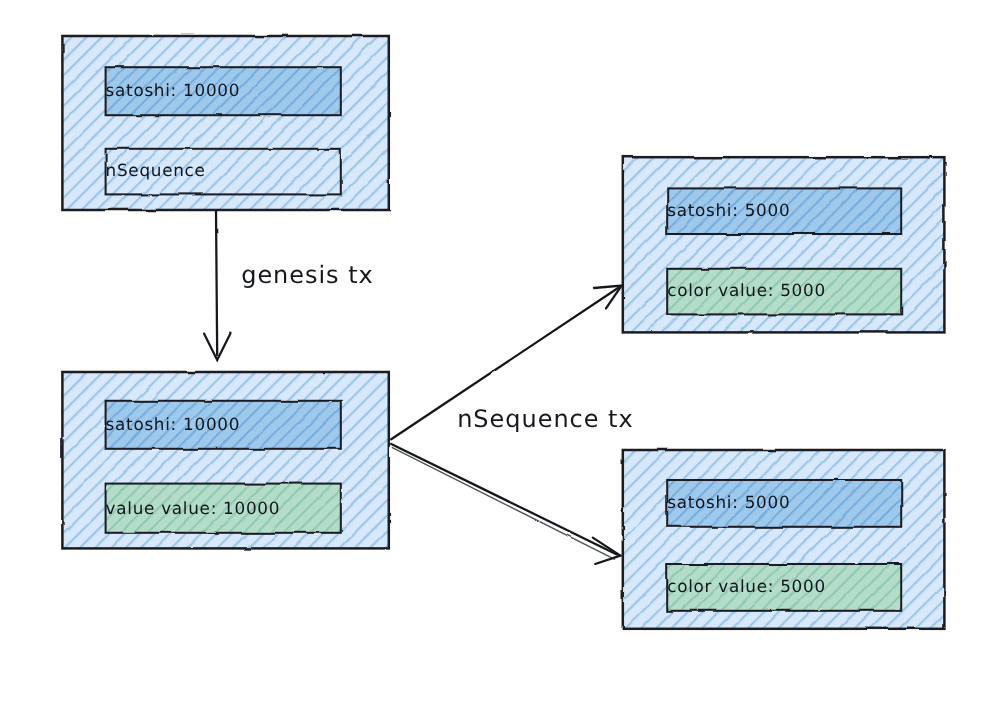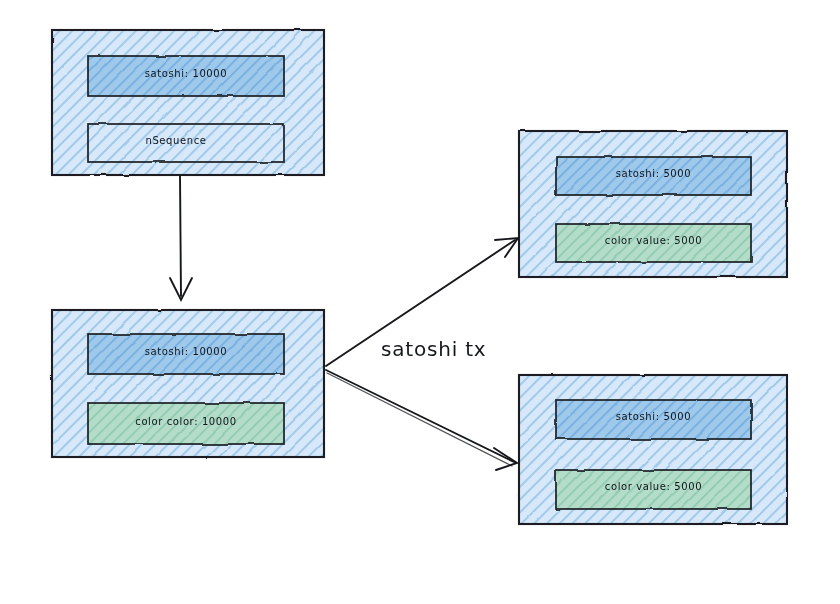--- a/index.html
+++ b/index.html
@@ -34,24 +34,23 @@
     font-size: 19px;
     color: #15181c;
     white-space: nowrap;
     letter-spacing: 0.4px;
   }
   .edge-label {
     font-size: 20px;
     letter-spacing: 0.8px;
   }
   .box-text {
-    font-size: 10px;
+    font-size: 14px;
     letter-spacing: 0.6px;
     color: #10141a;
-    text-align: center;
   }
 </style>
 </head>
 <body>
 
 <div id="canvas">
 
   <svg class="diagram-svg" viewBox="0 0 840 604">
     <defs>
       <pattern id="hatchTx" width="9" height="9" patternTransform="rotate(45)" patternUnits="userSpaceOnUse">
@@ -106,23 +105,24 @@
       <path d="M326,370 L514,462"></path>
       <path d="M494,448 L517,463 L496,470"></path>
       <path d="M327,373 L512,466" stroke-width="1.2" opacity="0.75"></path>
     </g>
   </svg>
 
   <div class="lbl box-text" style="left:88px; top:68px; width:196px;">satoshi: 10000</div>
   <div class="lbl box-text" style="left:88px; top:135px; width:176px;">nSequence</div>
 
   <div class="lbl box-text" style="left:88px; top:346px; width:196px;">satoshi: 10000</div>
-  <div class="lbl box-text" style="left:88px; top:416px; width:196px;">color color: 10000</div>
+  <div class="lbl box-text" style="left:88px; top:416px; width:196px;">value value: 10000</div>
 
   <div class="lbl box-text" style="left:556px; top:168px; width:195px;">satoshi: 5000</div>
   <div class="lbl box-text" style="left:556px; top:235px; width:195px;">color value: 5000</div>
 
   <div class="lbl box-text" style="left:556px; top:411px; width:195px;">satoshi: 5000</div>
   <div class="lbl box-text" style="left:556px; top:481px; width:195px;">color value: 5000</div>
 
-  <div class="lbl edge-label" style="left:381px; top:337px;">satoshi tx</div>
+  <div class="lbl edge-label" style="left:201px; top:217px;">genesis tx</div>
+  <div class="lbl edge-label" style="left:381px; top:337px;">nSequence tx</div>
 
 </div>
 
 </body></html>

